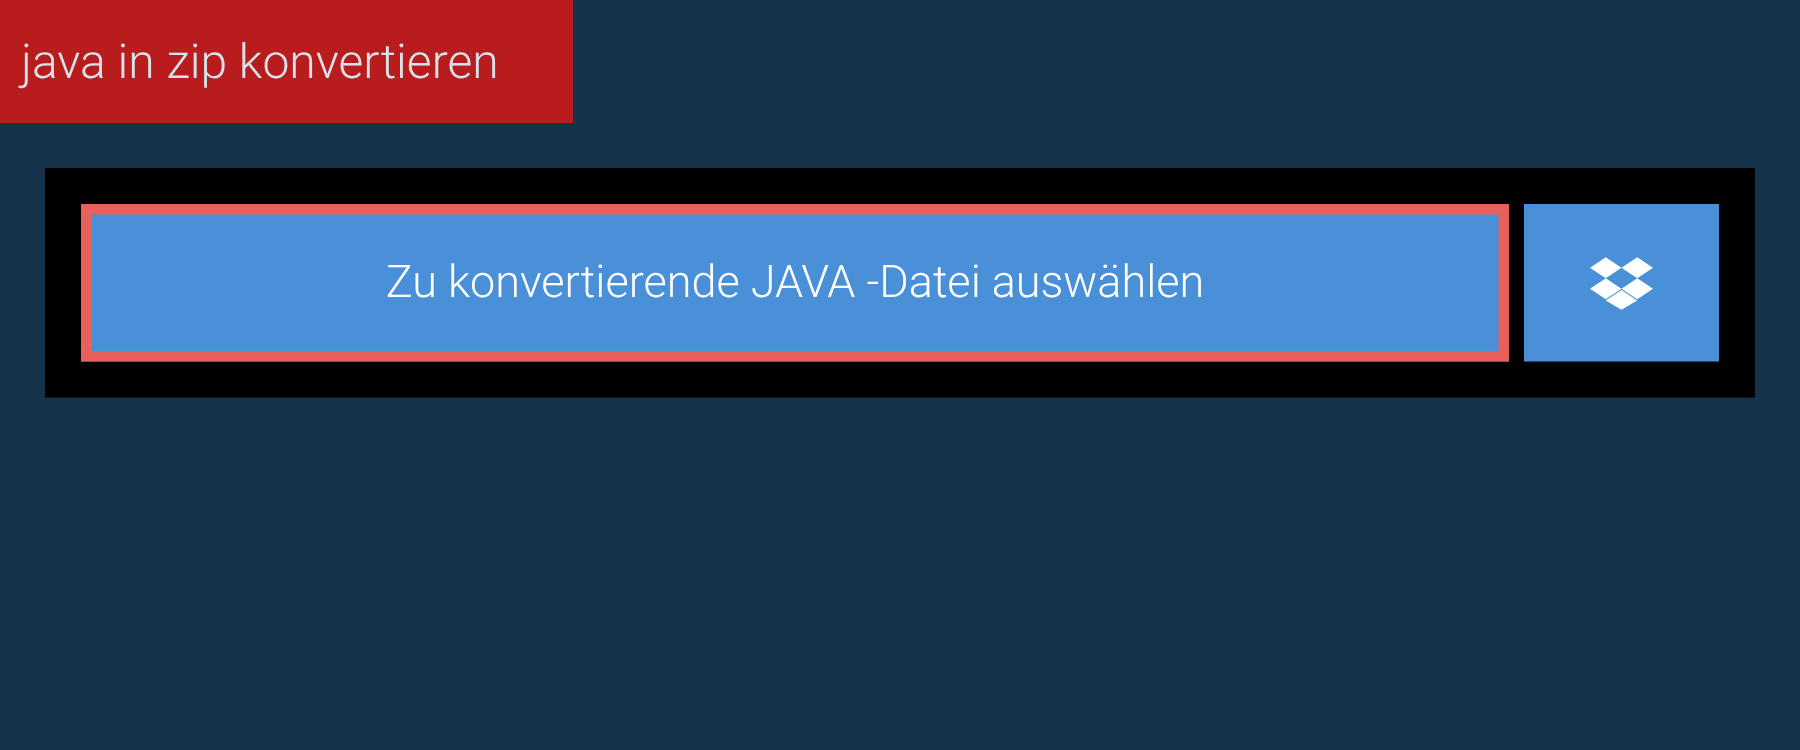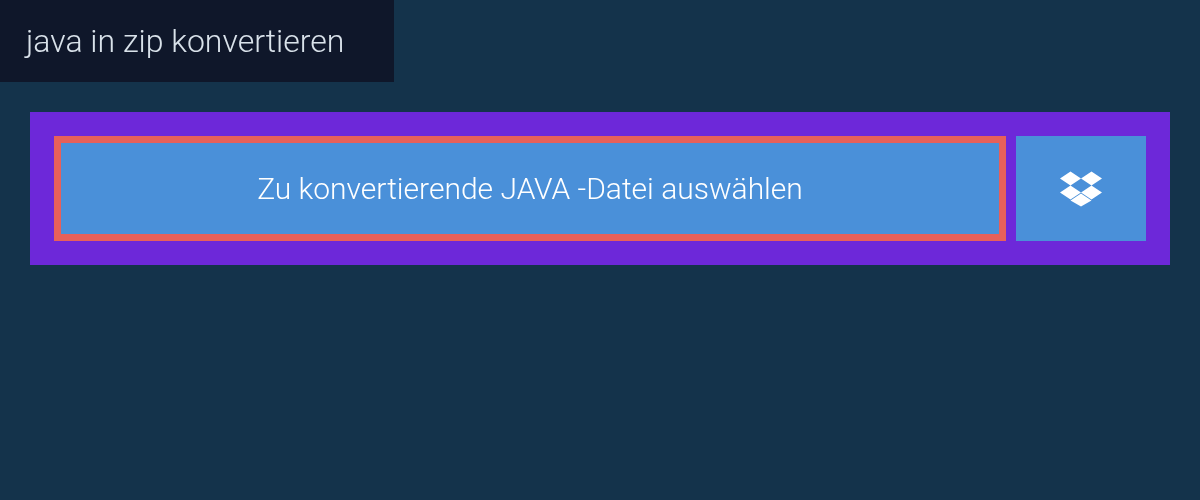--- a/index.html
+++ b/index.html
@@ -8,30 +8,30 @@
       box-sizing: border-box;
     }
     body {
       width: 1200px;
       height: 500px;
       background: #14334b;
       font-family: -apple-system, BlinkMacSystemFont, "Segoe UI", Roboto, Helvetica, Arial, sans-serif;
       overflow: hidden;
     }
     .header-tab {
-      background: #0f172a;
+      background: #b91c1c;
       display: inline-block;
-      padding: 22px 50px 22px 26px;
+      padding: 22px 50px 22px 14px;
       color: #d9e2ea;
       font-size: 32px;
       font-weight: 300;
       margin-left: 0;
     }
     .upload-panel {
-      background: #6d28d9;
+      background: #000000;
       margin: 30px 30px 0 30px;
       padding: 24px;
       display: flex;
       gap: 10px;
     }
     .select-file-button {
       flex: 1;
       background: #4a90d9;
       border: 7px solid #e7605a;
       color: #ffffff;

